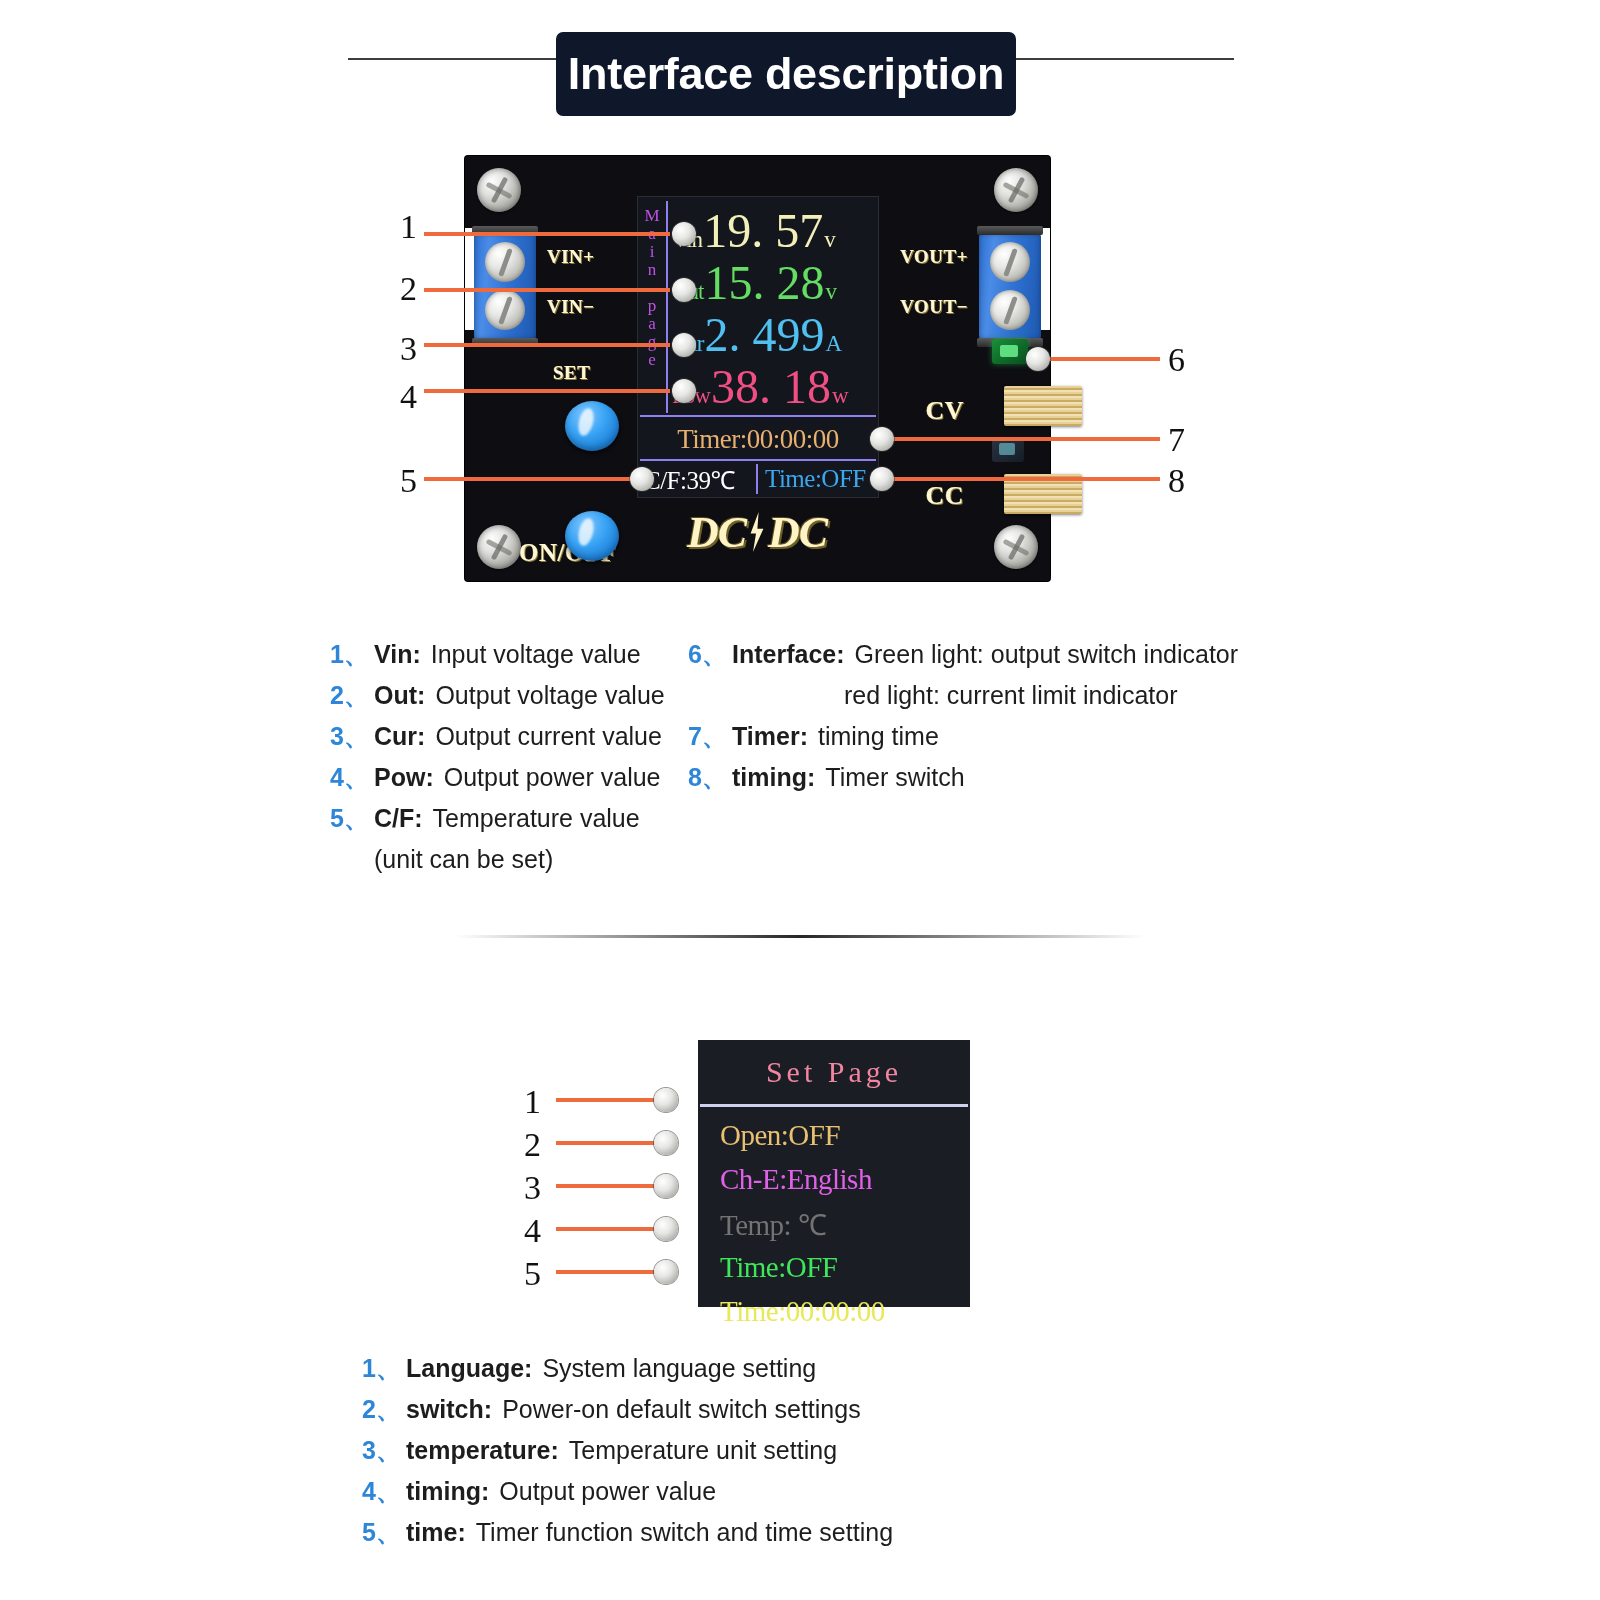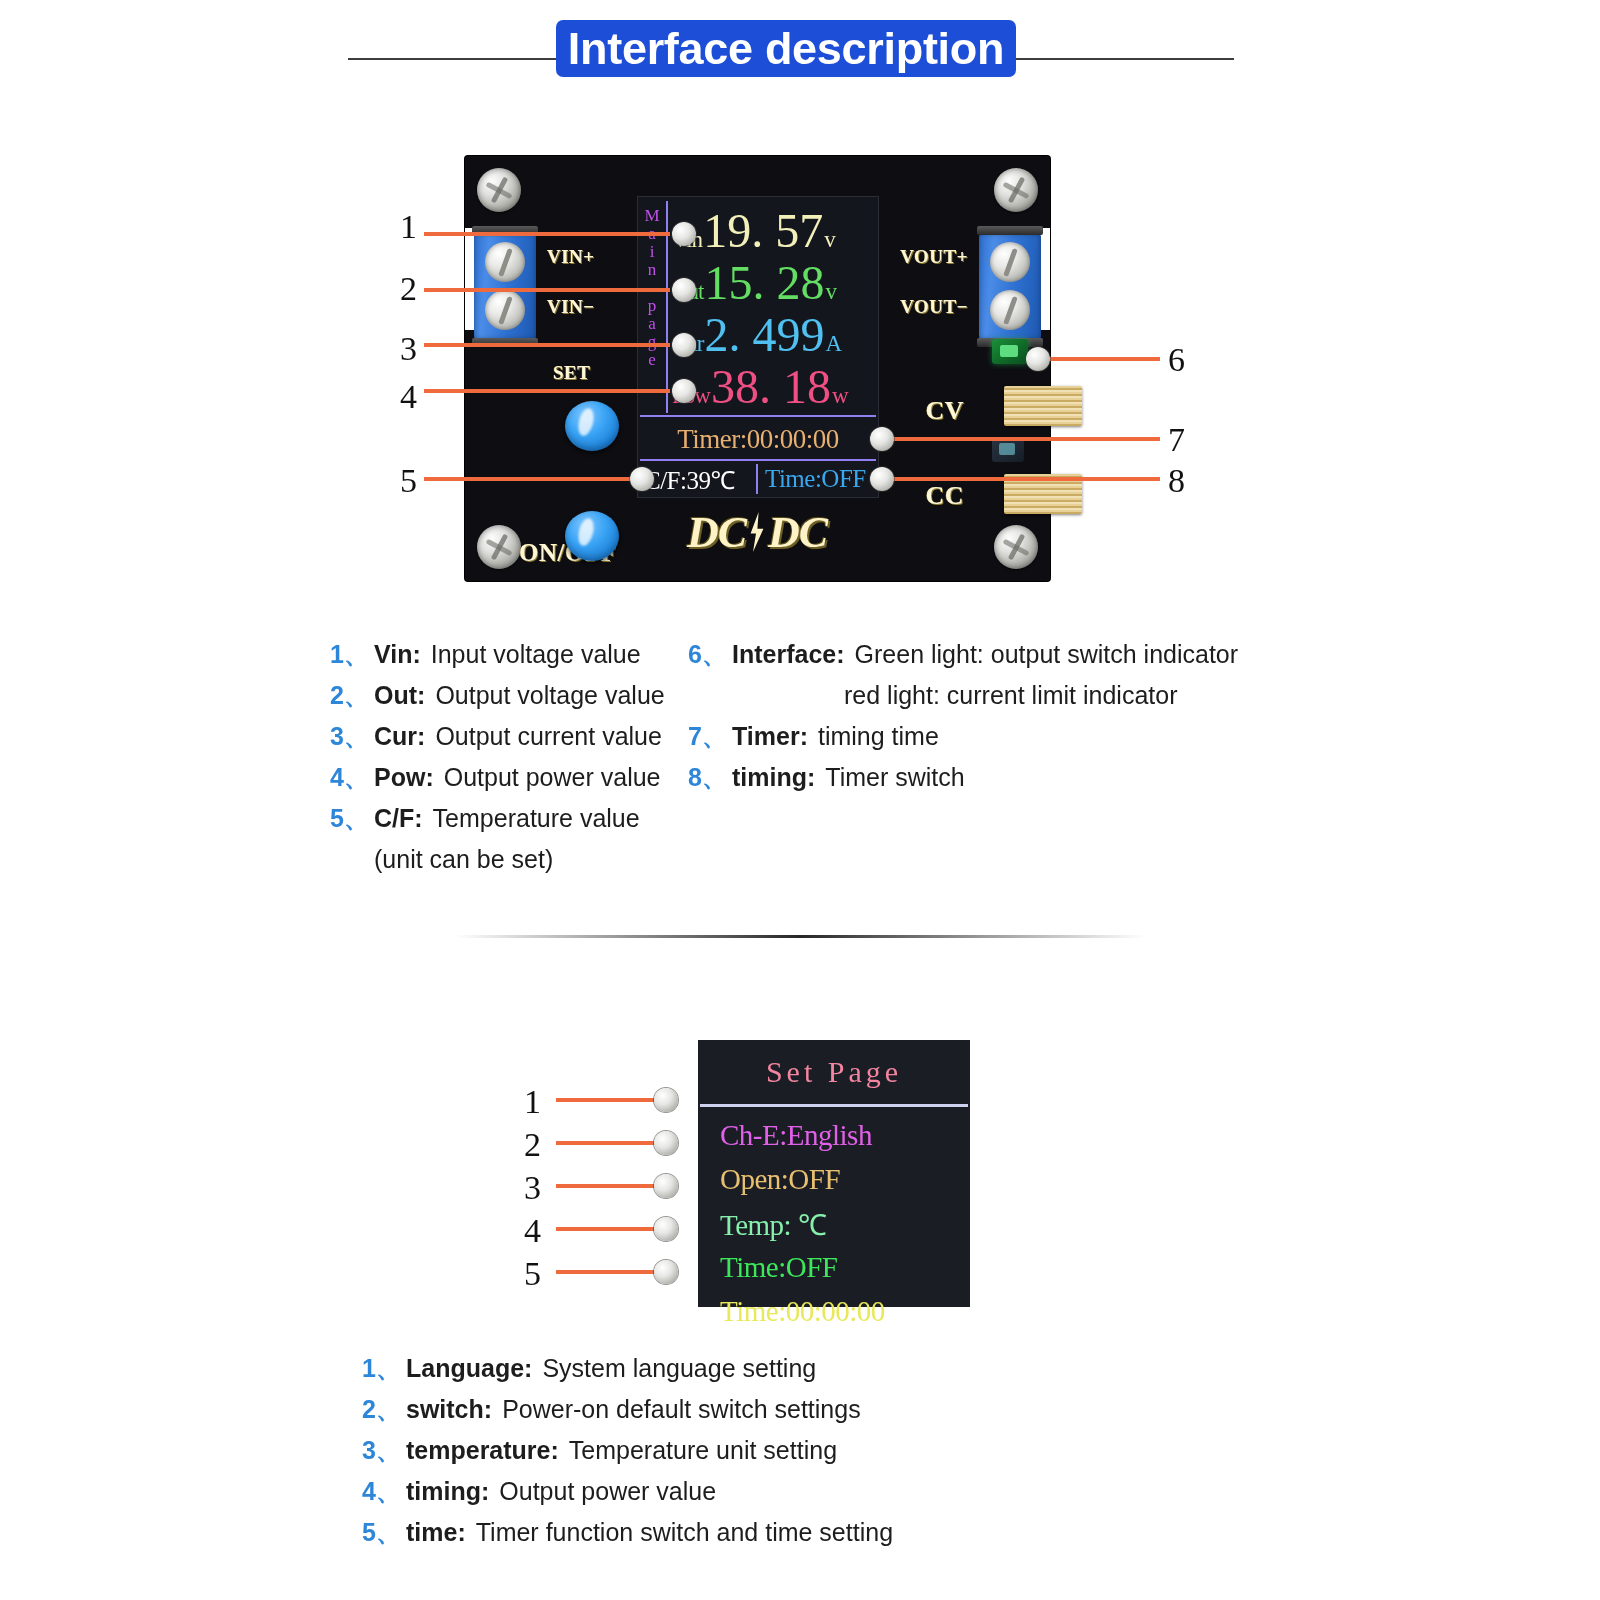--- a/index.html
+++ b/index.html
@@ -15,23 +15,23 @@
   .header{
     position:absolute;top:0;left:0;width:1600px;height:120px;
   }
   .header-rule{
     position:absolute;top:58px;height:2px;
     background:#3d3d3d;
   }
   .header-rule.left{left:348px;width:215px;}
   .header-rule.right{left:1012px;width:222px;}
   .header-badge{
-    position:absolute;left:556px;top:20px;
-    width:460px;height:57px;
-    background:#1d4ed8;
+    position:absolute;left:556px;top:32px;
+    width:460px;height:84px;
+    background:#0f172a;
     border-radius:7px;
     display:flex;align-items:center;justify-content:center;
     color:#ffffff;font-size:45px;font-weight:600;
     letter-spacing:-0.3px;
   }
 
   
   .board-wrap{
     position:absolute;left:465px;top:156px;width:585px;height:425px;
   }
@@ -495,23 +495,23 @@
     <span class="val">Timer switch</span>
   </div>
 </div>
 
 <div class="divider"></div>
 
 <div class="setpage">
   <div class="setpage-title">Set Page</div>
   <div class="setpage-rule"></div>
   <div class="setpage-list">
+    <div class="sp-item" style="color:#e8c070;">Open:OFF</div>
     <div class="sp-item" style="color:#e060e8;">Ch-E:English</div>
-    <div class="sp-item" style="color:#e8c070;">Open:OFF</div>
-    <div class="sp-item" style="color:#86efac;">Temp: ℃</div>
+    <div class="sp-item" style="color:#737373;">Temp: ℃</div>
     <div class="sp-item" style="color:#3ce85a;">Time:OFF</div>
     <div class="sp-item" style="color:#e8e85a;">Time:00:00:00</div>
   </div>
 </div>
 
 <div>
   <div class="callout-num" style="left:524px;top:1083px;">1</div>
   <div class="leader" style="left:556px;top:1098px;width:106px;"></div>
   <div class="dot" style="left:654px;top:1088px;"></div>
 

